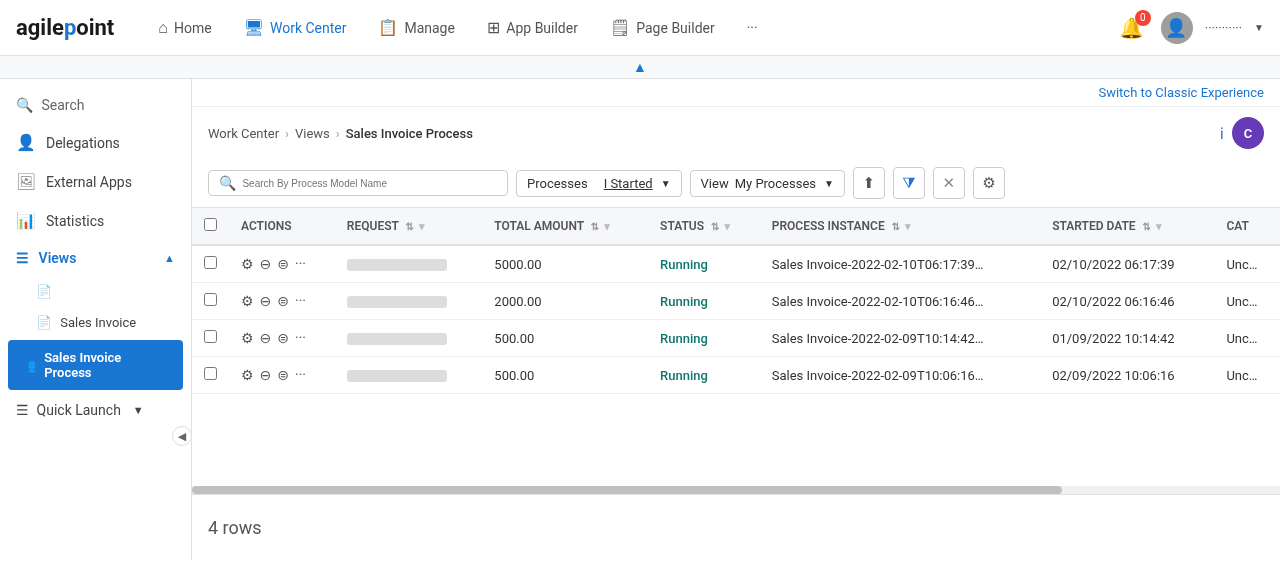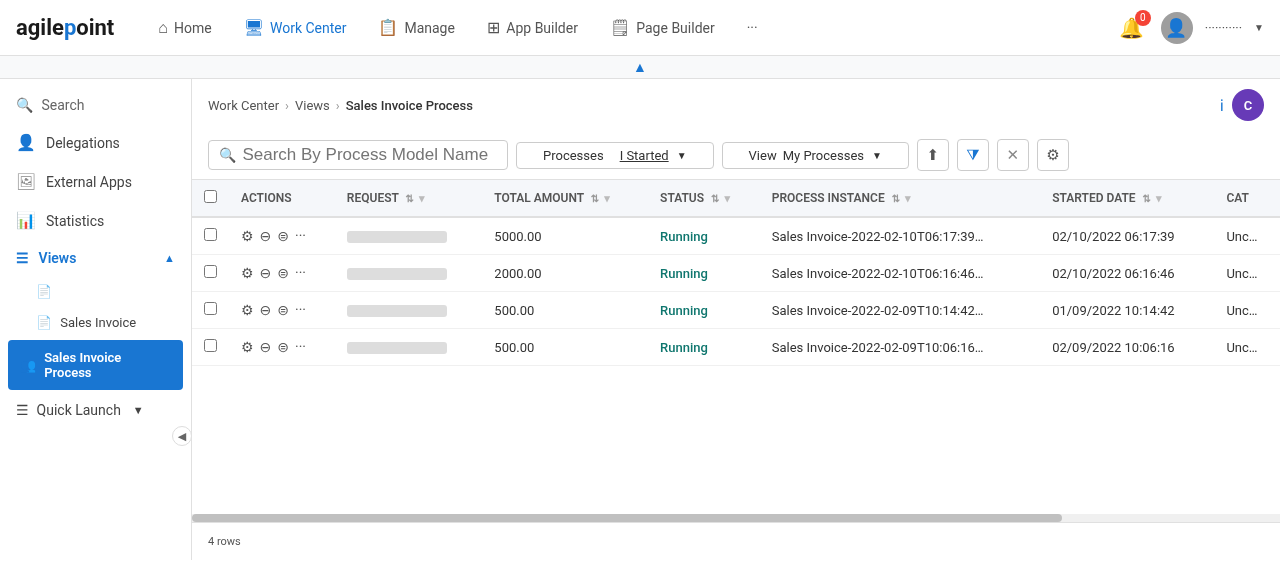--- a/index.html
+++ b/index.html
@@ -110,26 +110,26 @@
     .toolbar {
       display: flex; align-items: center; gap: 8px; padding: 8px 16px;
       background: #fff; border-bottom: 1px solid #e0e0e0; flex-wrap: nowrap;
     }
     .search-box {
       display: flex; align-items: center; gap: 6px;
       border: 1px solid #ccc; border-radius: 4px; padding: 4px 10px;
       flex: 1; max-width: 300px;
     }
     .search-box input {
-      border: none; outline: none; font-size: 17px; color: #888; background: transparent; width: 100%;
+      border: none; outline: none; font-size: 10px; color: #888; background: transparent; width: 100%;
     }
     .search-icon { color: #888; font-size: 14px; }
     .dropdown-btn {
       display: flex; align-items: center; gap: 4px; border: 1px solid #ccc;
-      border-radius: 4px; padding: 5px 26px; cursor: pointer; font-size: 13px;
+      border-radius: 4px; padding: 5px 10px; cursor: pointer; font-size: 13px;
       background: #fff; white-space: nowrap;
     }
     .toggle-group {
       display: flex; align-items: center; gap: 6px; border: 1px solid #ccc;
       border-radius: 4px; padding: 4px 10px; font-size: 13px; background: #fff;
     }
     .toggle-switch {
       width: 36px; height: 18px; background: #1976D2; border-radius: 9px;
       position: relative; cursor: pointer;
     }
@@ -158,21 +158,21 @@
     td { padding: 10px 12px; border-bottom: 1px solid #f0f0f0; vertical-align: middle; }
     .checkbox-cell { width: 36px; }
     .action-icons { display: flex; align-items: center; gap: 6px; color: #555; font-size: 15px; }
     .action-icons span { cursor: pointer; }
     .redacted-bar {
       display: inline-block; height: 12px; background: #ddd; border-radius: 3px;
       width: 100px; vertical-align: middle;
     }
     .status-running { color: #0f766e; font-weight: 500; }
     .row-count-bar {
-      padding: 12px 16px; font-size: 11px; color: #555; background: #fff;
+      padding: 22px 16px; font-size: 18px; color: #555; background: #fff;
       border-top: 1px solid #e0e0e0;
     }
 
     
     .hscroll-bar {
       height: 8px; background: #f0f0f0; position: relative;
     }
     .hscroll-thumb {
       position: absolute; left: 0; top: 0; width: 80%; height: 8px;
       background: #c0c0c0; border-radius: 4px;
@@ -272,20 +272,23 @@
 
     <div style="position:relative;">
       <div class="divider-collapse" style="position:static;margin:8px 0 0 auto;width:20px;height:20px;display:flex;align-items:center;justify-content:center;cursor:pointer;border:1px solid #ddd;border-radius:50%;background:#fff;margin-right:-1px;margin-left:auto;">
         <span style="font-size:11px;">◀</span>
       </div>
     </div>
   </aside>
 
   <main class="main-content">
 
+    <div class="switch-bar">
+      <span class="switch-link">Switch to Classic Experience</span>
+    </div>
 
     <div class="breadcrumb-bar">
       <div class="breadcrumb">
         <span class="breadcrumb-item">Work Center</span>
         <span class="breadcrumb-sep">›</span>
         <span class="breadcrumb-item">Views</span>
         <span class="breadcrumb-sep">›</span>
         <span class="breadcrumb-item active">Sales Invoice Process</span>
       </div>
       <div class="breadcrumb-actions">

